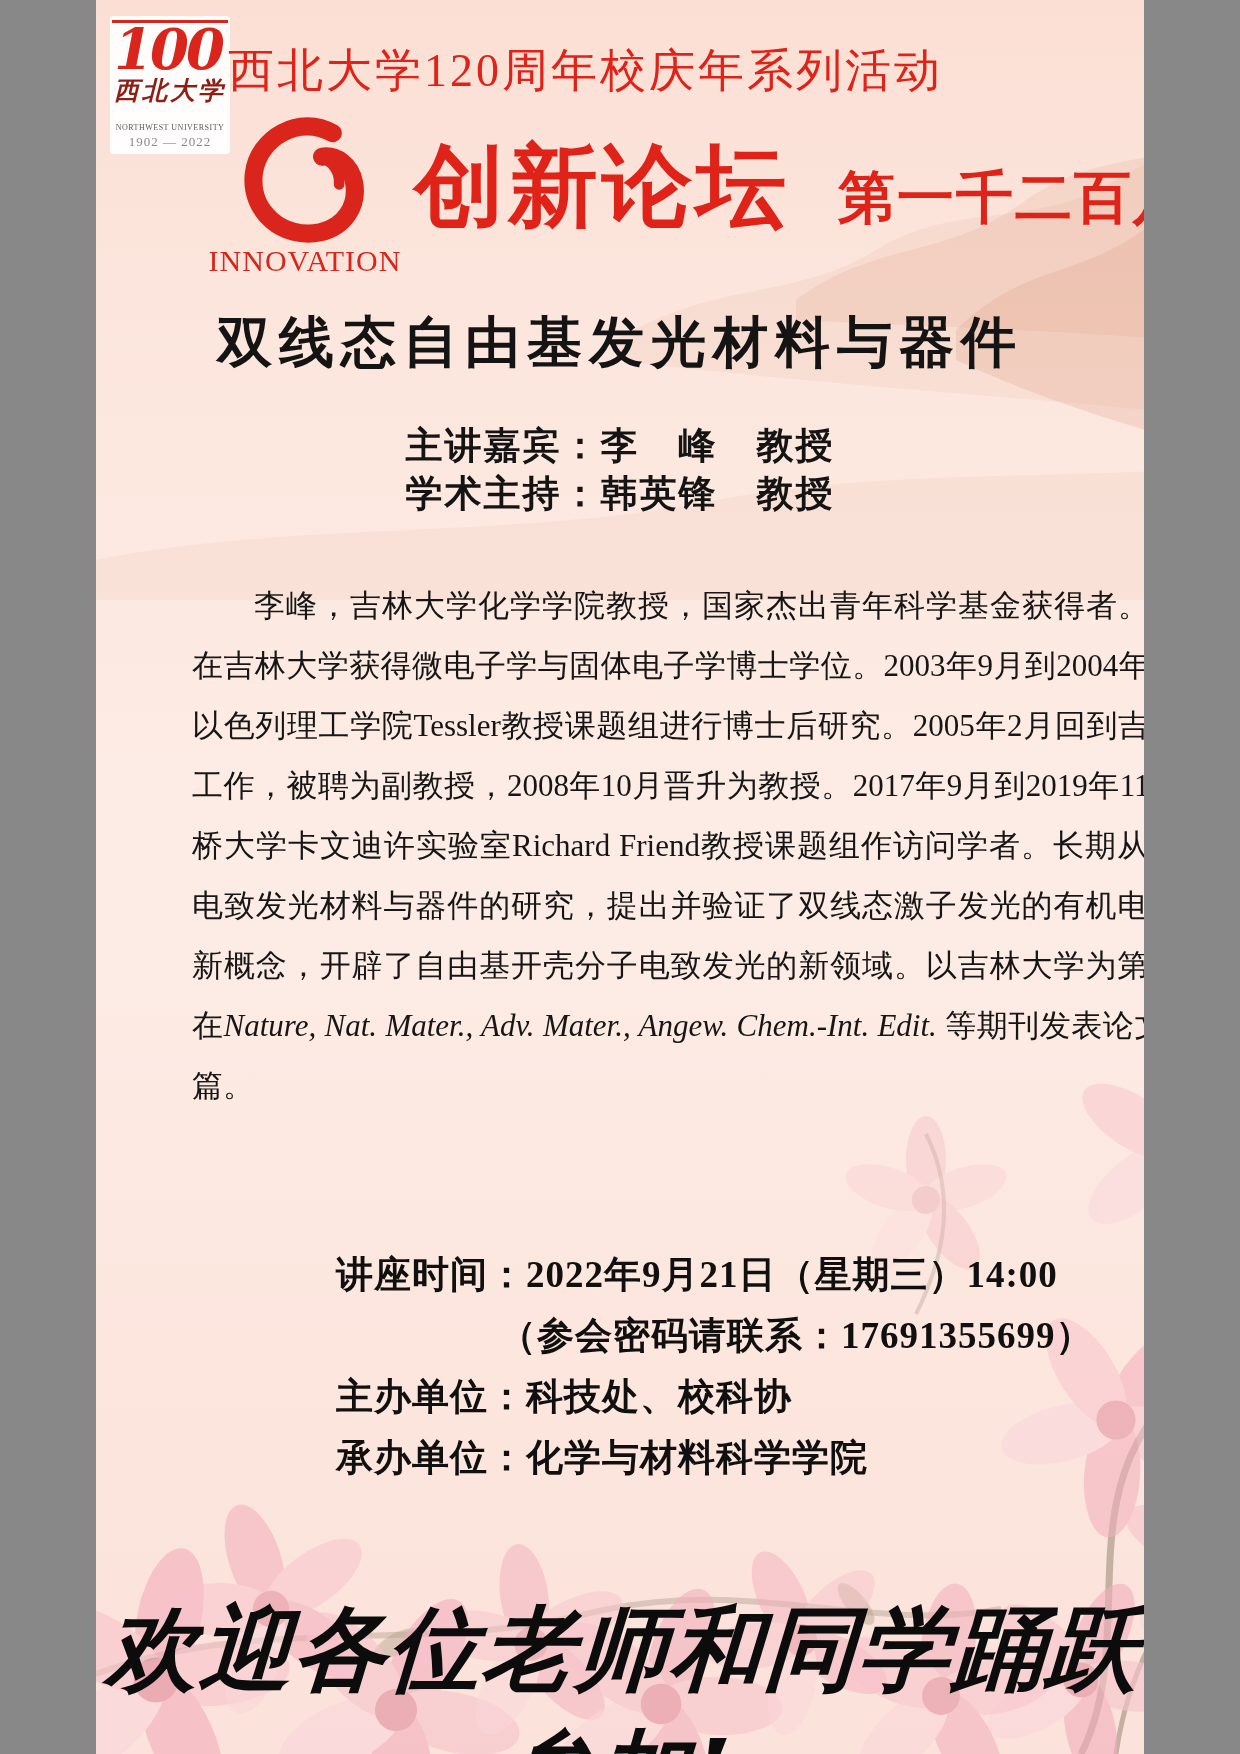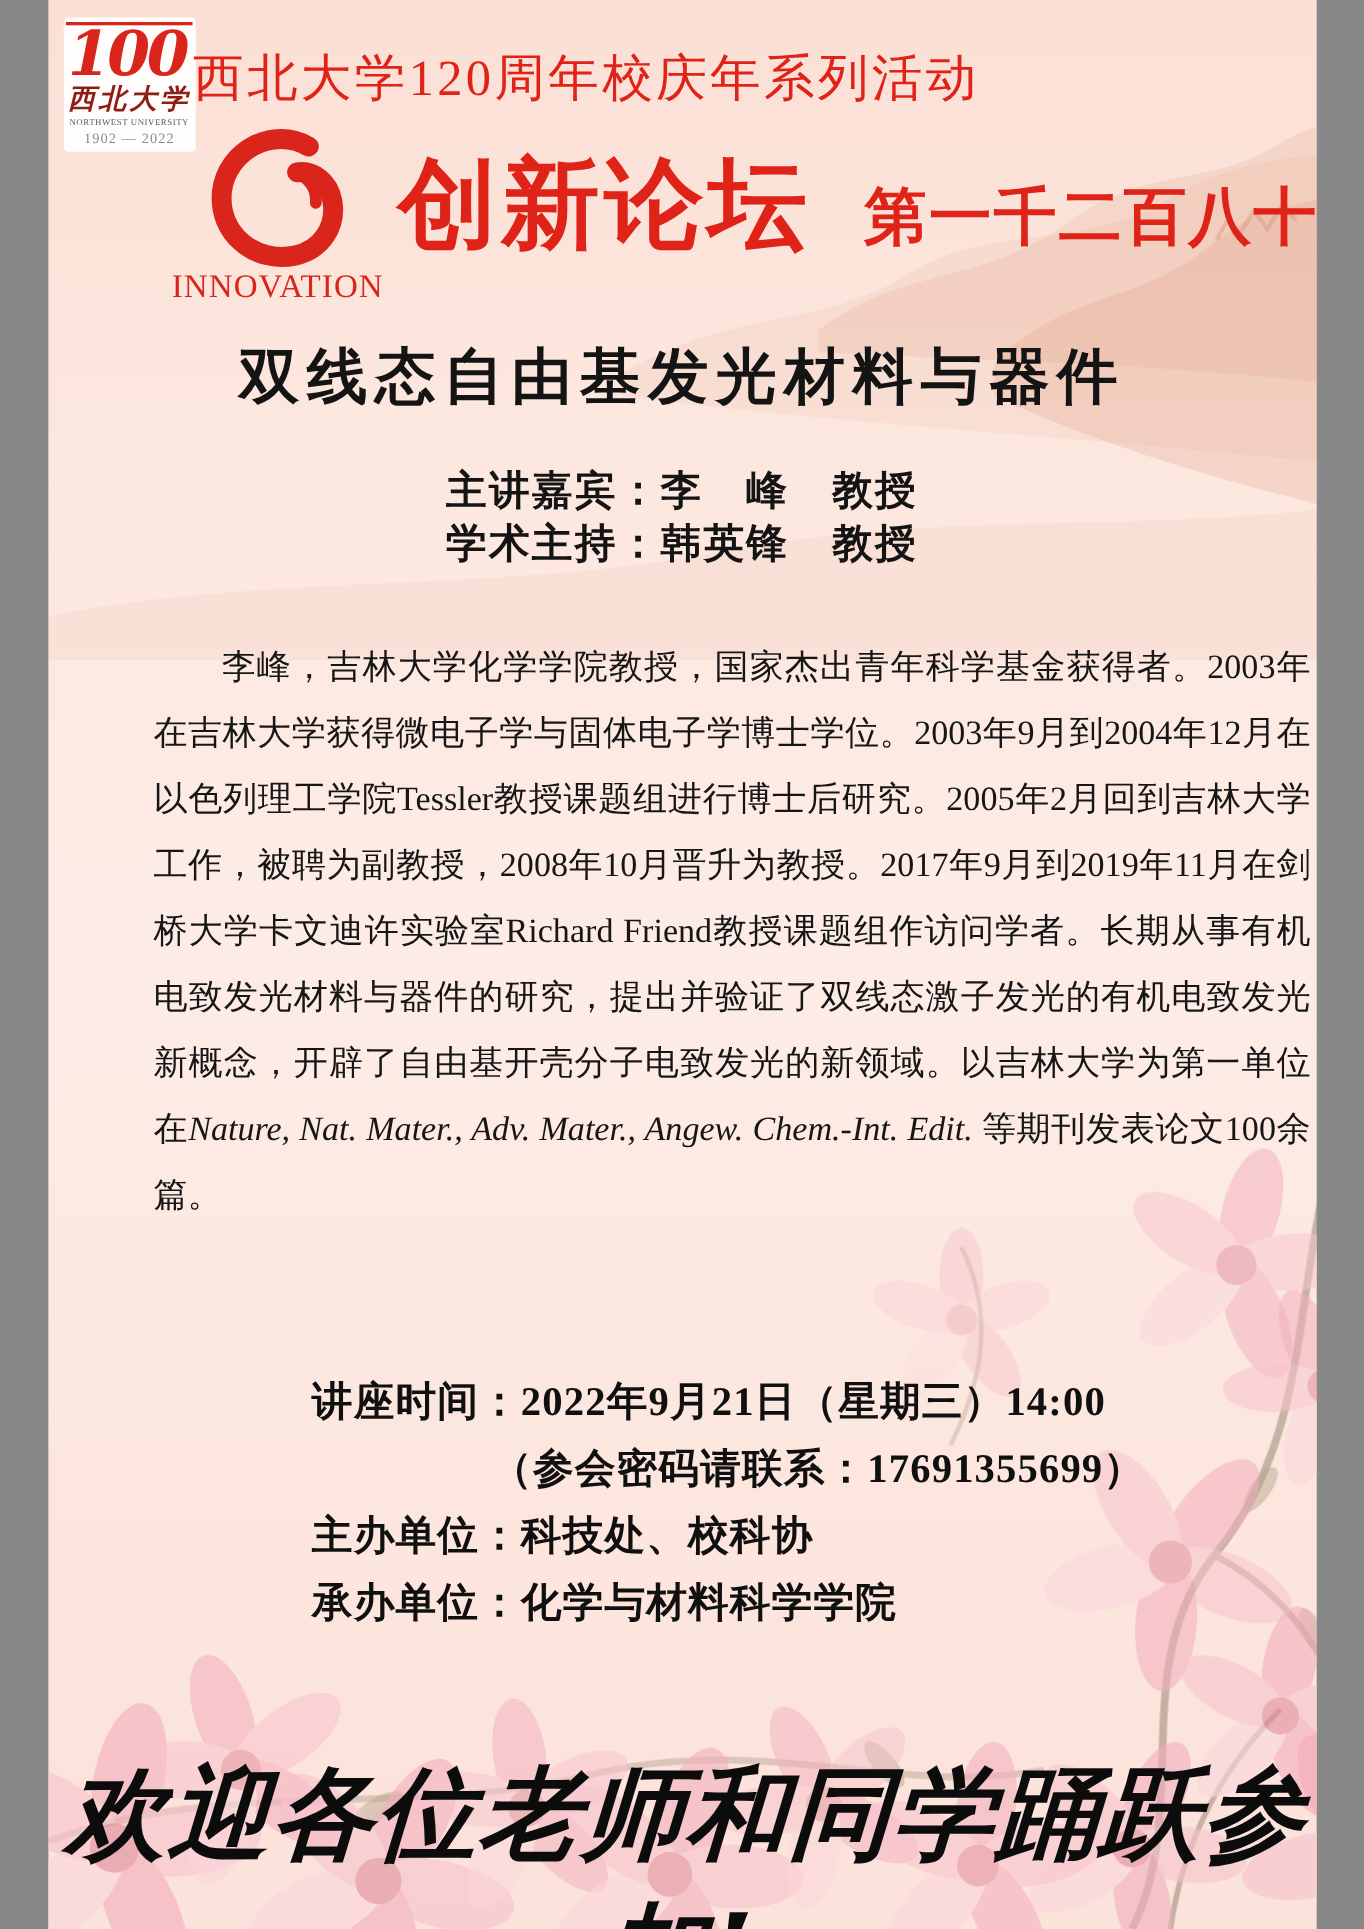--- a/index.html
+++ b/index.html
@@ -1,18 +1,18 @@
 <!DOCTYPE html>
 <html><head>
 <meta charset="utf-8">
 <style>
   html,body{margin:0;padding:0;background:#888;}
   .poster{
     position:relative;
-    width:1153px;height:1754px;
+    width:1048px;height:1754px;
     margin:0 auto;
     overflow:hidden;
     background:linear-gradient(180deg,#fbdfd5 0%,#fce7de 22%,#fdece6 50%,#fce6de 78%,#fbe2da 100%);
     font-family:"Liberation Serif","DejaVu Serif",serif;
     color:#111;
   }
   .bg-art{position:absolute;left:0;pointer-events:none;}
   .bg-mountains{top:0;}
   .bg-flowers{top:954px;}
 
@@ -23,21 +23,21 @@
     border-radius:4px;
     text-align:center;padding:4px 2px 6px 2px;
     line-height:1.05;
   }
   .logo-num{
     color:#d9251b;font-size:56px;font-weight:bold;font-style:italic;
     font-family:"DejaVu Serif",serif;line-height:.95;letter-spacing:-3px;
     border-top:3px solid #d9251b; display:inline-block;padding:0 6px 0 2px;
   }
   .logo-cn{color:#8e1d13;font-size:25px;font-weight:bold;letter-spacing:3px;margin-top:2px;font-style:italic;text-align:center;}
-  .logo-en{color:#5a5a5a;font-size:8px;letter-spacing:.5px;margin-top:4px;}
+  .logo-en{color:#5a5a5a;font-size:8px;letter-spacing:.5px;margin-top:20px;}
   .logo-years{color:#8a8a8a;font-size:13px;margin-top:2px;letter-spacing:1px;}
 
   .series-title{
     position:absolute;left:132px;top:40px;
     font-size:46px;font-weight:normal;color:#e02318;letter-spacing:3px;
     white-space:nowrap;
   }
 
   .innovation-logo{position:absolute;left:96px;top:112px;width:226px;text-align:center;}
   .innovation-swoosh{display:block;margin:0 auto;}

